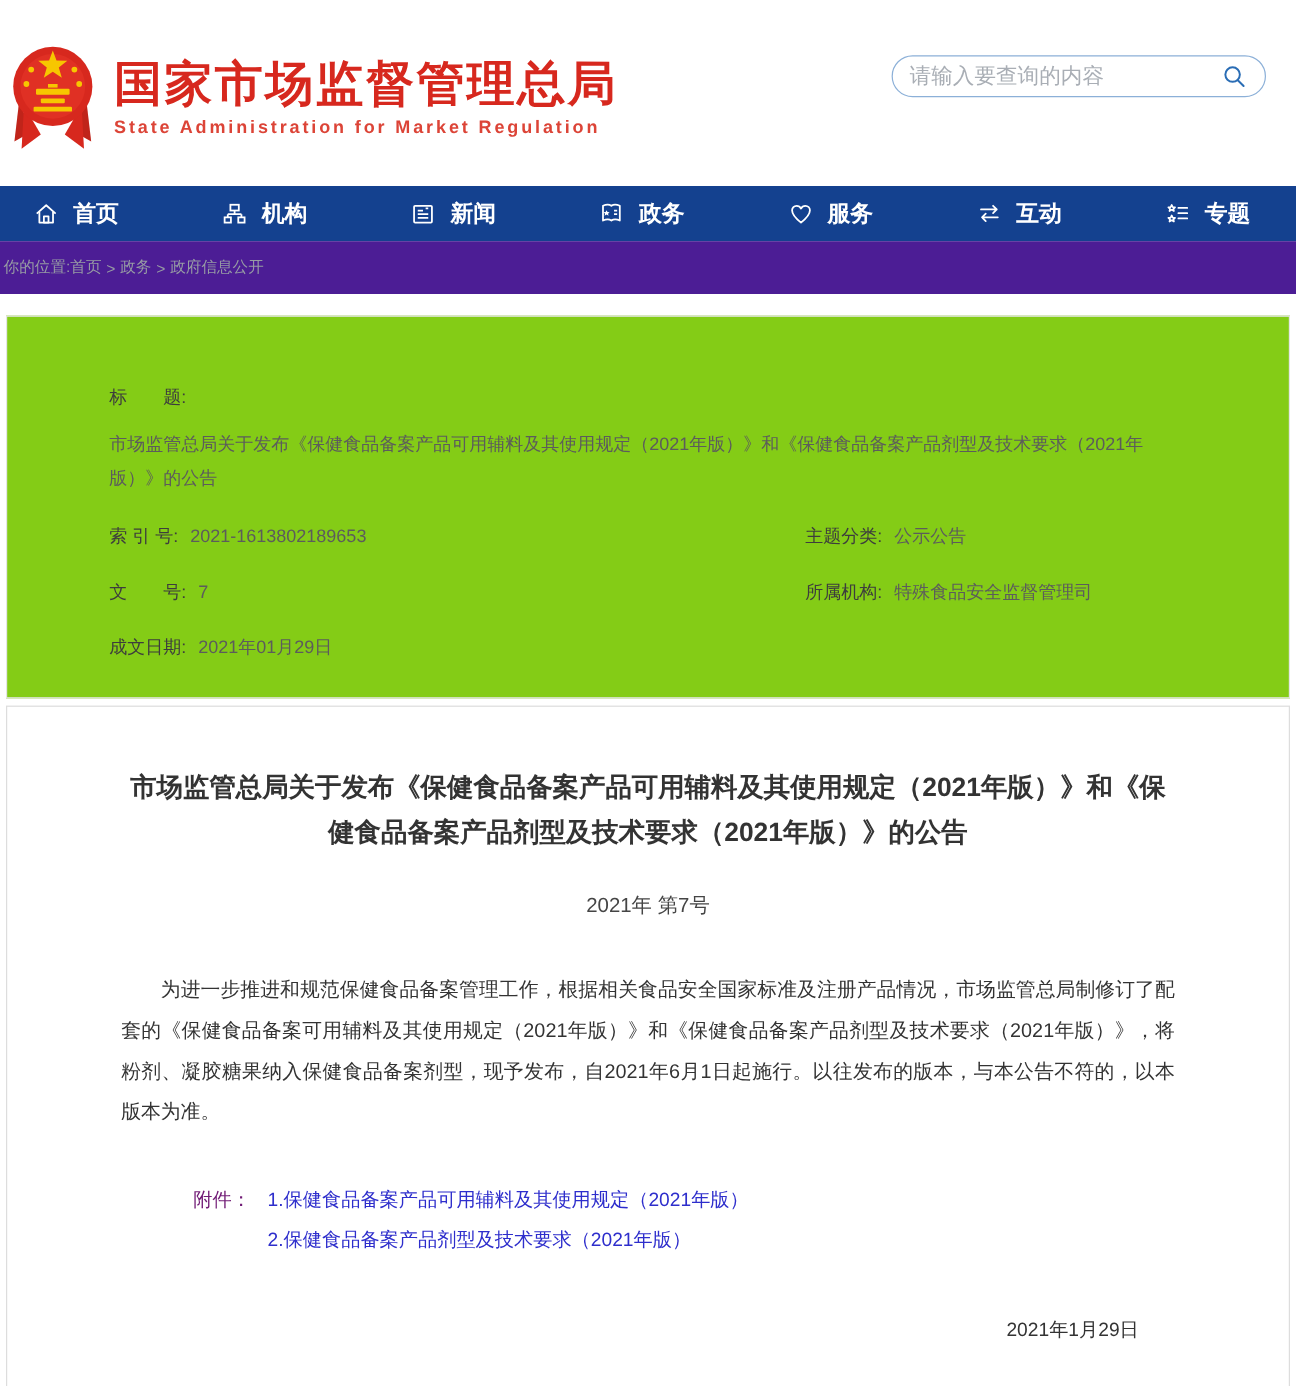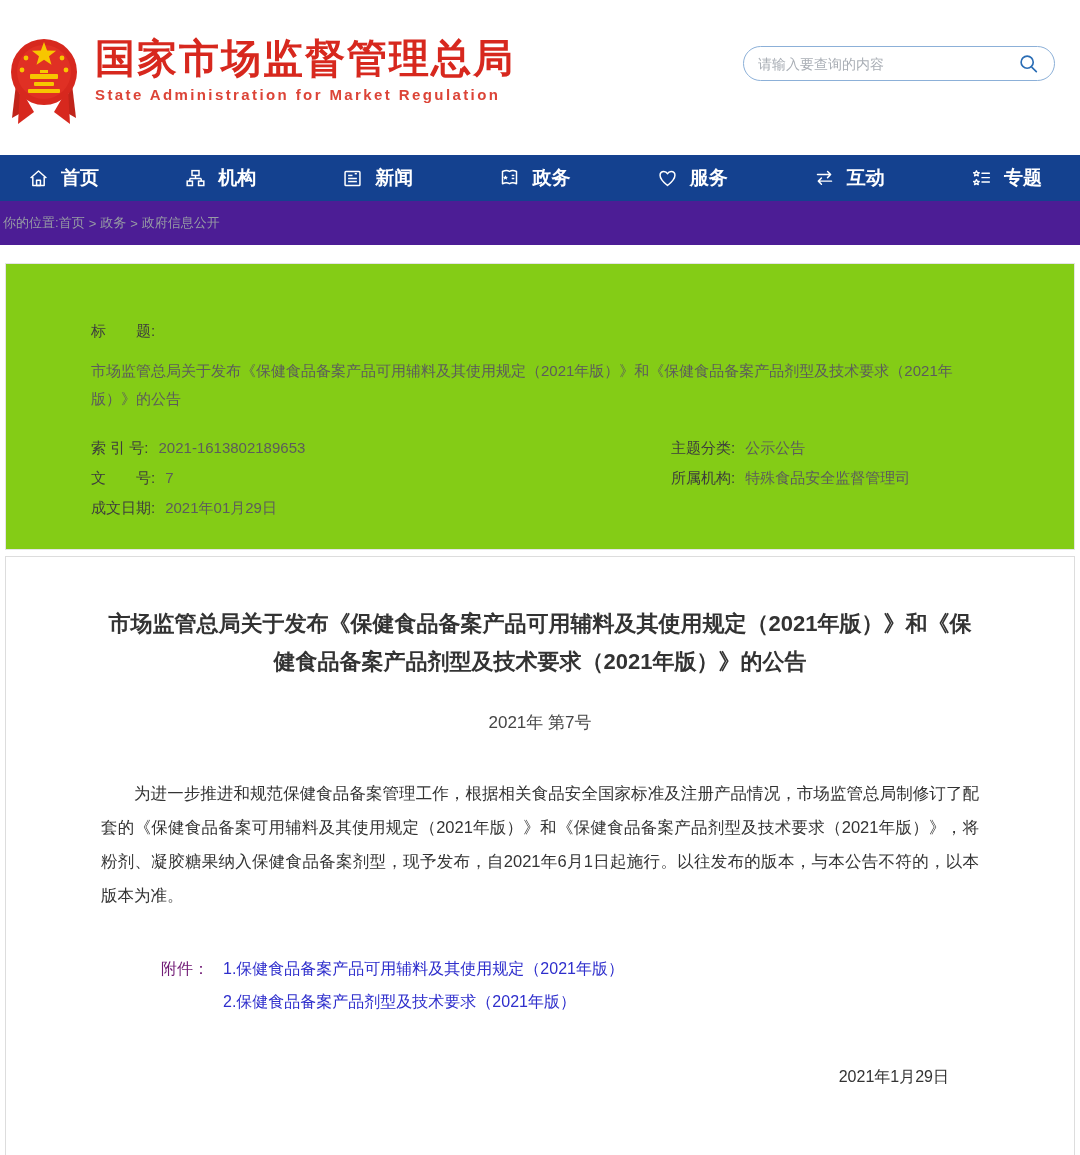--- a/index.html
+++ b/index.html
@@ -2,27 +2,27 @@
 <html><head>
 <meta charset="utf-8">
 <style>
   * { margin:0; padding:0; box-sizing:border-box; }
   html,body { width:1080px; height:1155px; background:#fff; overflow:hidden;
     font-family:"Liberation Sans","DejaVu Sans",sans-serif; }
 
   
   .header { position:relative; height:155px; background:#fff; }
   .emblem { position:absolute; left:10px; top:26px; width:68px; height:102px; }
-  .site-title { position:absolute; left:95px; top:34px; }
+  .site-title { position:absolute; left:95px; top:46px; }
   .site-title .cn { font-size:40px; font-weight:bold; color:#d7281e; letter-spacing:2px; line-height:48px; }
   .site-title .en { font-size:15px; color:#dc4437; letter-spacing:2.4px; margin-top:4px; font-weight:bold; }
   .search-box { position:absolute; right:25px; top:46px; width:312px; height:35px;
     border:1px solid #85aonone; border:1px solid #8cb0d8; border-radius:18px; background:#fff;
     display:flex; align-items:center; padding:0 14px; }
-  .search-box input { flex:1; border:none; outline:none; font-size:14px; color:#333;
+  .search-box input { flex:1; border:none; outline:none; font-size:18px; color:#333;
     font-family:"Liberation Sans","DejaVu Sans",sans-serif; background:transparent; }
   .search-box input::placeholder { color:#a9aeb5; }
   .search-box .mag { width:22px; height:22px; cursor:pointer; flex:0 0 auto; }
 
   
   .nav { height:46px; background:#14418f; display:flex; align-items:center;
     justify-content:space-between; padding:0 38px 0 28px; }
   .nav-item { display:flex; align-items:center; gap:12px; color:#fff; font-size:19px;
     font-weight:bold; cursor:pointer; white-space:nowrap; }
   .nav-item svg { width:21px; height:21px; }
@@ -32,21 +32,21 @@
     font-size:13px; color:#979ca4; background:#4c1d95; }
   .crumb a { color:#979ca4; text-decoration:none; cursor:pointer; }
   .crumb .sep { margin:0 4px; }
 
   
   .meta-panel { margin:18px 5px 0 5px; background:#84cc16; border:1px solid #e4e4e6;
     padding:58px 85px 30px 85px; }
   .meta-label { font-size:15px; color:#3d3d3d; white-space:pre; }
   .meta-value { font-size:15px; color:#5c5c5c; }
   .meta-title-value { margin-top:16px; font-size:15px; color:#5c5c5c; line-height:28px; }
-  .meta-grid { margin-top:24px; display:grid; grid-template-columns:580px 1fr; row-gap:8px; }
+  .meta-grid { margin-top:24px; display:grid; grid-template-columns:580px 1fr; row-gap:24px; }
   .meta-cell { display:flex; gap:10px; align-items:baseline; line-height:22px; }
 
   
   .doc-panel { margin:6px 5px 0 5px; background:#fff; border:1px solid #ddd;
     padding:48px 0 60px 0; min-height:600px; }
   .doc-title { padding:0 100px; text-align:center; font-size:22px; font-weight:bold;
     color:#333; line-height:38px; }
   .doc-number { margin-top:30px; text-align:center; font-size:17px; color:#454545;
     font-family:Liberation Sans, sans-serif; }
   .doc-body { margin-top:42px; padding:0 95px; font-size:16.5px; color:#333;

